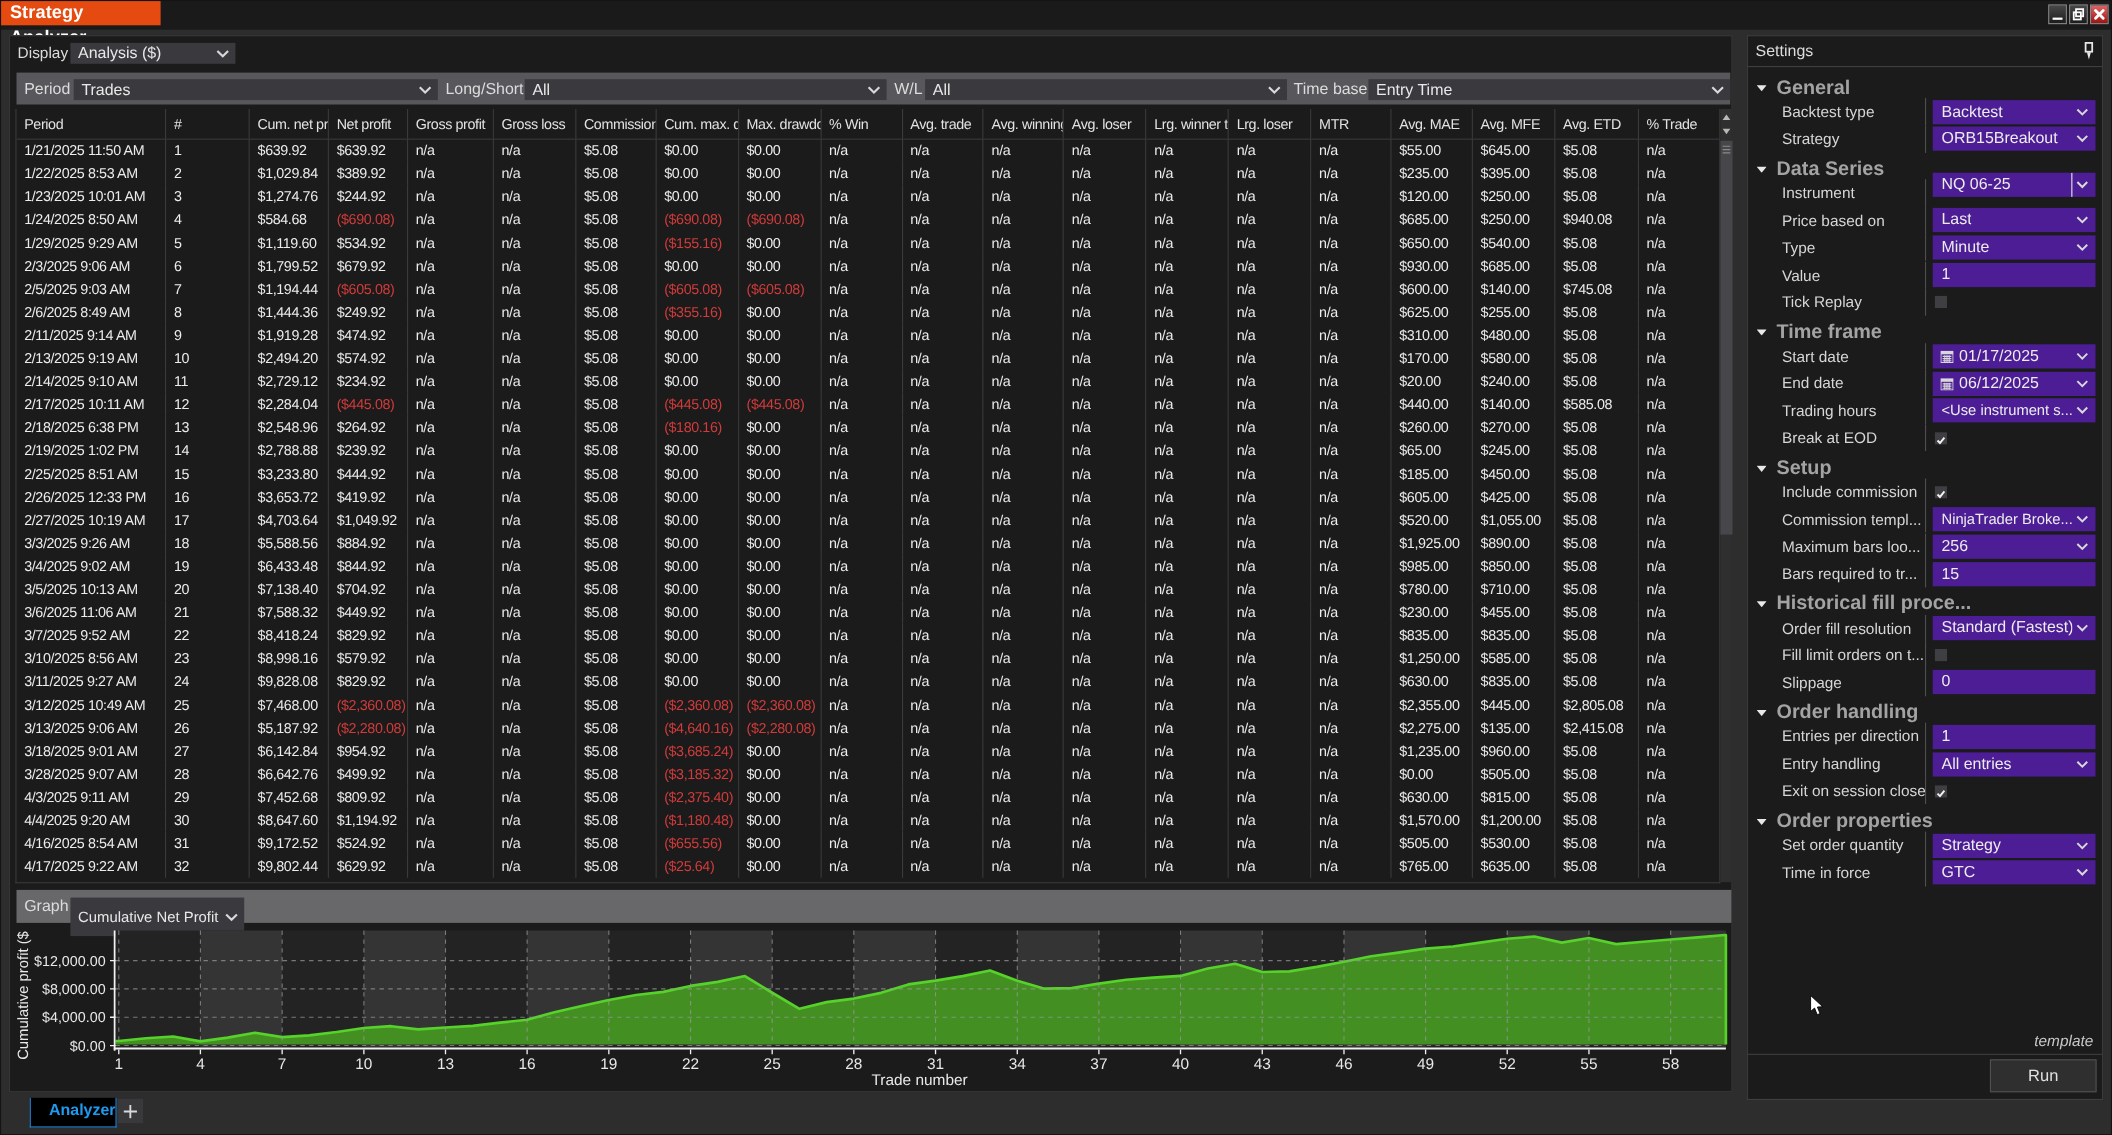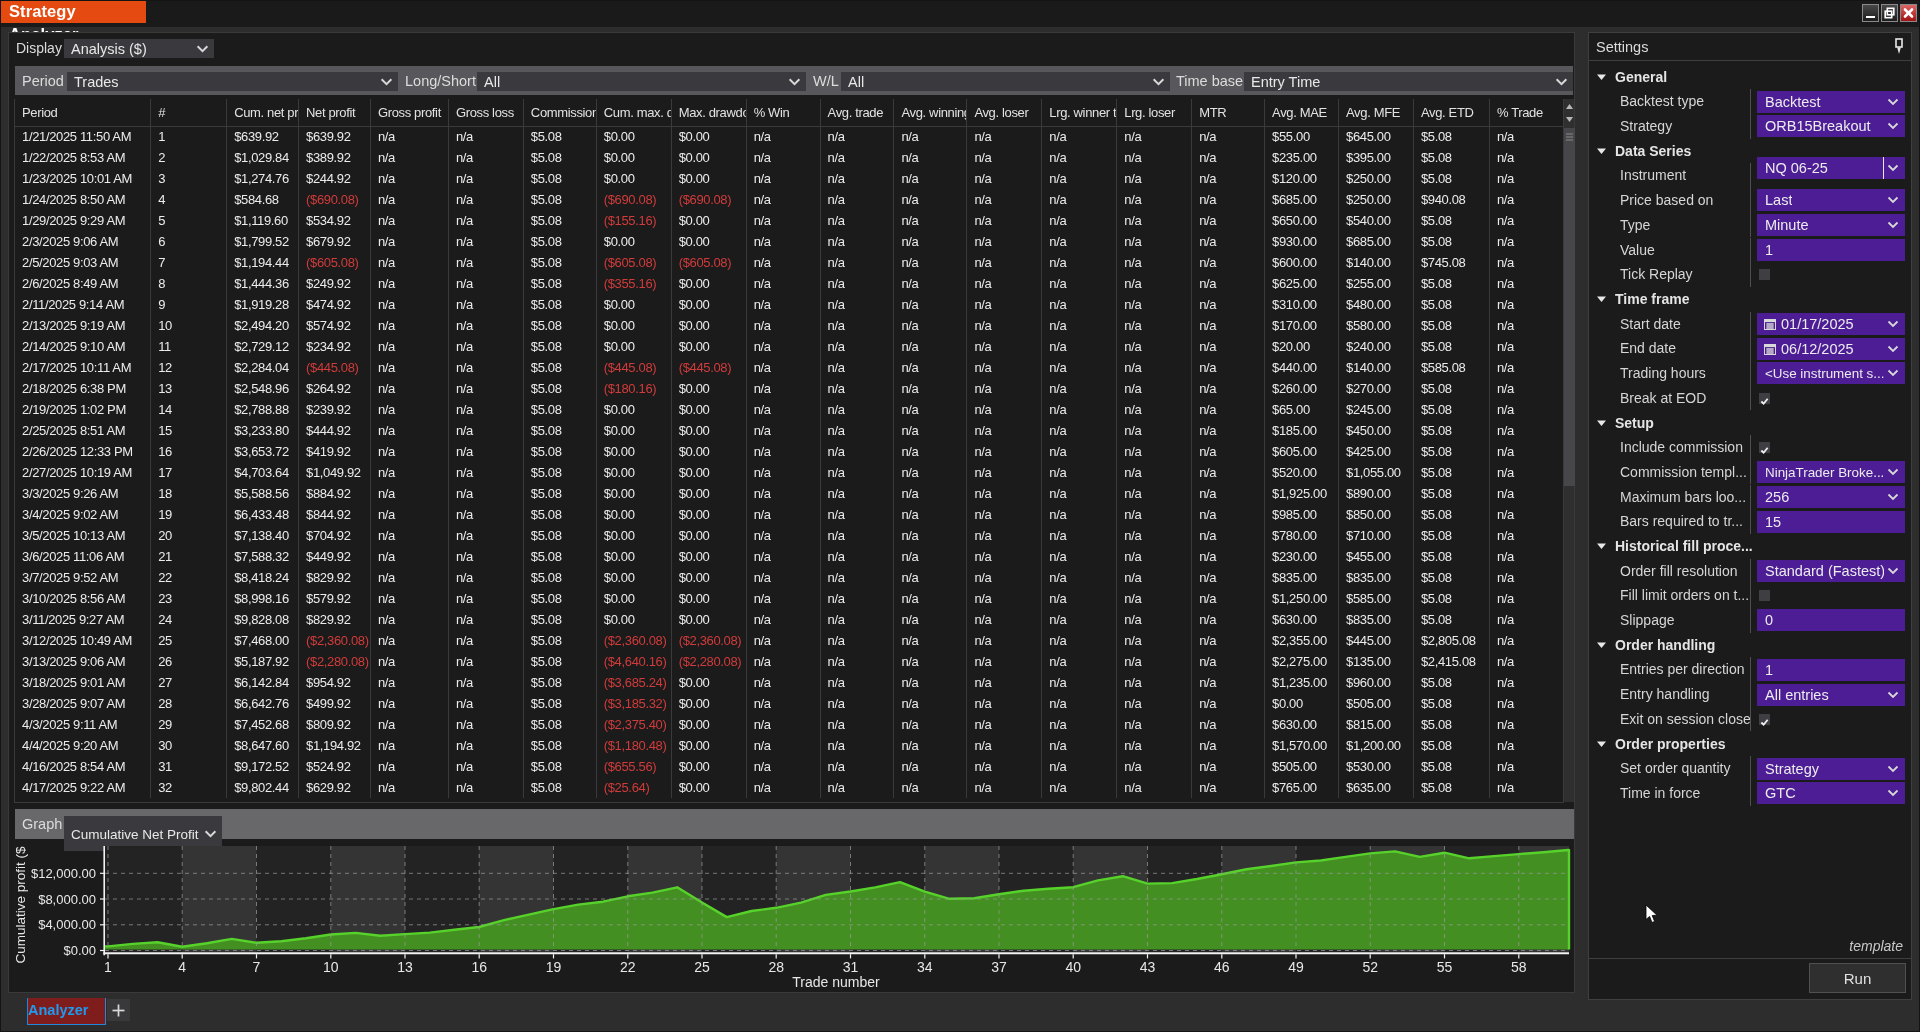--- a/index.html
+++ b/index.html
@@ -22,32 +22,32 @@
 #grid{border-collapse:collapse;table-layout:fixed;width:1549px}
 #grid th{height:27px;font-weight:400;color:#e2e2e2;font-size:13px;letter-spacing:-0.35px;text-align:left;padding:0 2px 0 7px;border-right:1px solid #3a3a3a;border-bottom:1px solid #3a3a3a;white-space:nowrap;overflow:hidden}
 #grid td{height:21px;color:#ececec;font-size:13px;letter-spacing:-0.35px;padding:0 2px 0 7px;border-right:1px solid #3a3a3a;white-space:nowrap;overflow:hidden}
 #grid tr.hd th:last-child{border-right:none}
 .neg{color:#d13b3b}
 
 #vscroll{position:absolute;left:1564px;top:99px;width:10px;height:703px;background:#2f2f30}
 #vthumb{position:absolute;left:0px;top:29px;width:11px;height:358px;background:#47474b}
 
 .srow{left:1620px;width:131px;color:#d6d6d6;font-size:14px;height:24.7px;line-height:24.7px;white-space:nowrap;overflow:hidden}
-.shead{color:#e5e5e5;font-size:14px;height:24.7px;white-space:nowrap}
+.shead{color:#a3a3a3;font-size:18px;height:24.7px;white-space:nowrap}
 .sline{left:1750px;width:1px;height:24.7px;background:#4f4f4f}
 .sctl{left:1757px;width:148px;height:22px}
 .ctrl{position:relative;width:148px;height:22px;background:#4c1d95;color:#ececec;font-size:14.5px;overflow:hidden}
 .ctrl .ddt{position:absolute;left:8px;top:50%;transform:translateY(-50%);white-space:nowrap;max-width:119px;overflow:hidden}
 .ctrl .chev{position:absolute;right:6px;top:50%;transform:translateY(-50%)}
 .ctrl .cal{position:absolute;left:7px;top:50%;transform:translateY(-50%)}
 .dd2 .cal + .ddt{left:24px}
 .ctrl .sep{position:absolute;right:21px;top:0;width:1.5px;height:22px;background:#e8e8e8}
 .cbx{width:11px;height:11px;background:#3e3e43;margin:5.5px 0 0 2px}
 
-#atab{position:absolute;left:27px;top:998px;width:79px;height:27px;background:#7f1d1d;border:1px solid #2287dd;border-top:none;color:#1e9bf0;font-weight:700;font-size:14.5px;text-align:left;line-height:25px}
+#atab{position:absolute;left:27px;top:998px;width:79px;height:27px;background:#000000;border:1px solid #2287dd;border-top:none;color:#1e9bf0;font-weight:700;font-size:14.5px;text-align:right;line-height:25px}
 #plustab{position:absolute;left:107px;top:999px;width:23px;height:22px;background:#39393c;text-align:center}
 </style></head><body>
 <div id="tbar"></div>
 <div style="position:absolute;left:0;top:0;width:1920px;height:1032px;border:1px solid #141414;pointer-events:none;z-index:99"></div>
 <div id="otab">Strategy Analyzer</div>
 <div class="wbtn" style="left:1862px"><svg width="15" height="16">
       <rect x="3" y="11" width="9" height="2" fill="#fff"></rect>
     </svg></div>
 <div class="wbtn" style="left:1881px"><svg width="15" height="16">
       <g fill="none" stroke="#fff" stroke-width="1.6">

